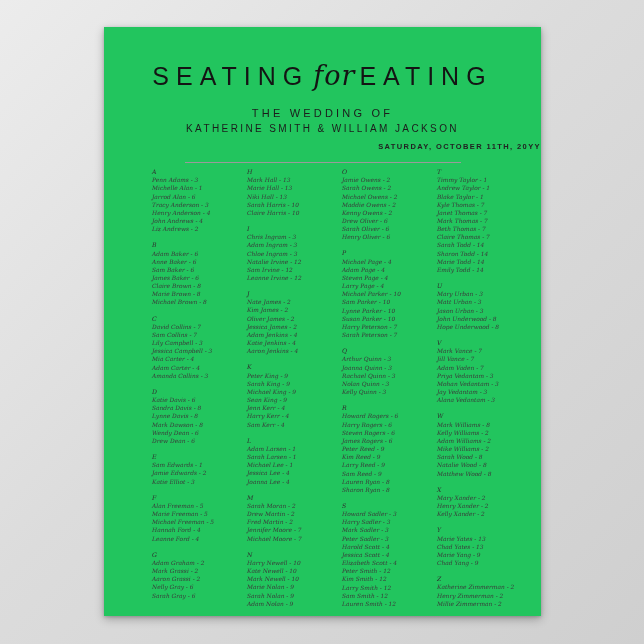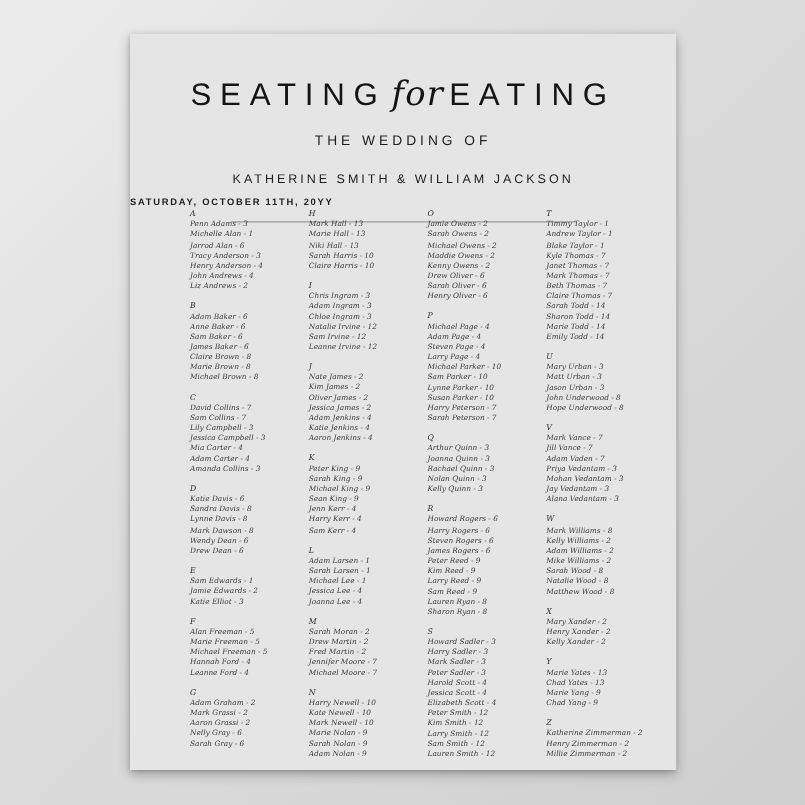--- a/index.html
+++ b/index.html
@@ -4,45 +4,45 @@
 <style>
   html,body{margin:0;padding:0;}
   body{
     width:644px;height:644px;overflow:hidden;
     background:linear-gradient(135deg,#ececec 0%,#dcdcdc 45%,#cfcfcf 100%);
     font-family:"Liberation Sans",sans-serif;
     position:relative;
   }
   .poster{
     position:absolute;left:104px;top:27px;width:437px;height:589px;
-    background:#e5e5e5;
+    background:#22c55e;
     box-shadow:0 3px 9px rgba(0,0,0,0.28), 0 1px 3px rgba(0,0,0,0.18);
     box-sizing:border-box;
   }
   .title{
     margin-top:33px;text-align:center;
     font-size:25px;letter-spacing:7px;font-weight:500;color:#141414;
     white-space:nowrap;
   }
   .title .for{
     font-family:"DejaVu Serif",serif;font-style:italic;font-weight:400;
     font-size:27px;letter-spacing:1px;text-transform:none;padding:0 4px;
   }
   .subtitle{
     margin-top:16px;text-align:center;
     font-size:11px;letter-spacing:3.2px;color:#1c1c1c;font-weight:500;
   }
   .couple{
-    margin-top:19px;text-align:center;
+    margin-top:4px;text-align:center;
     font-size:10px;letter-spacing:2.4px;color:#1c1c1c;font-weight:500;
     white-space:nowrap;
   }
   .date{
-    margin-top:8px;text-align:left;
-    font-size:7.5px;letter-spacing:1.4px;color:#222;font-weight:bold;
+    margin-top:8px;text-align:right;
+    font-size:7.5px;letter-spacing:1.4px;color:#222;font-weight:bold;padding-left:28px;
   }
   .divider{
     width:276px;height:1px;background:#9a9a9a;border:none;
     margin:11px auto 0 auto;
   }
   .guest-area{
     position:absolute;left:48px;top:141px;right:8px;bottom:6px;
     display:flex;flex-direction:row;
   }
   .guest-column{width:95px;flex:0 0 95px;}

